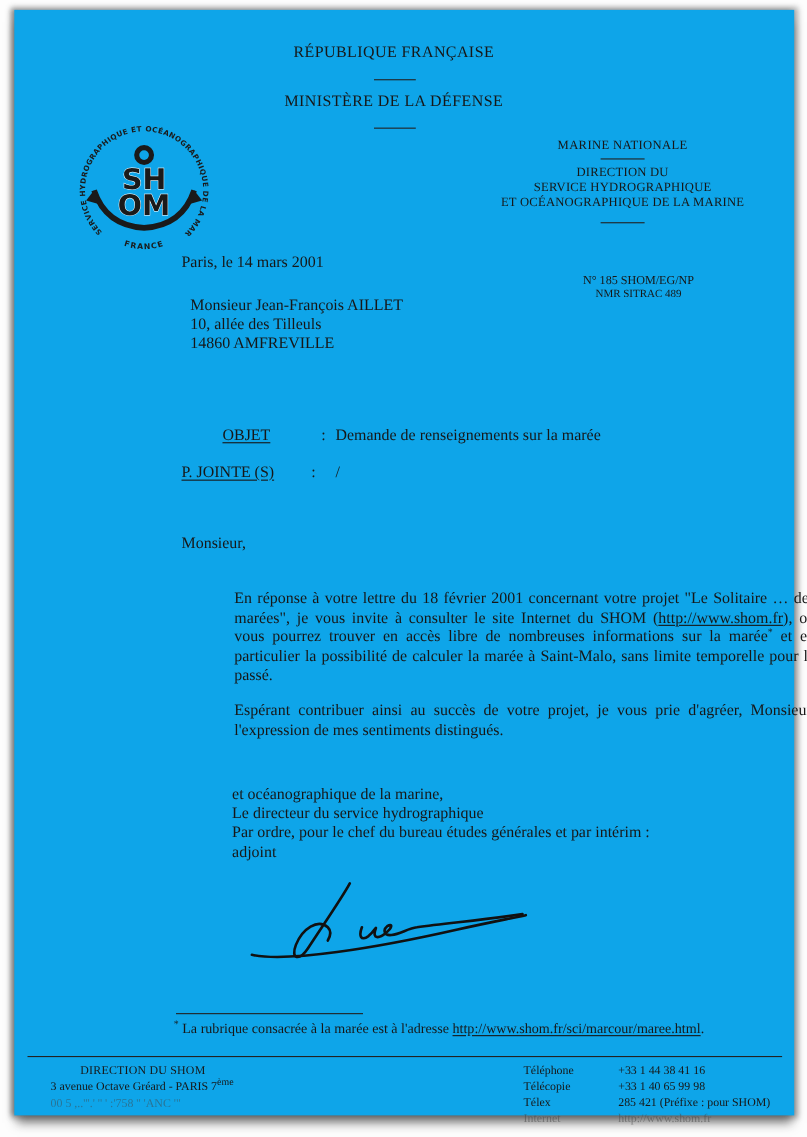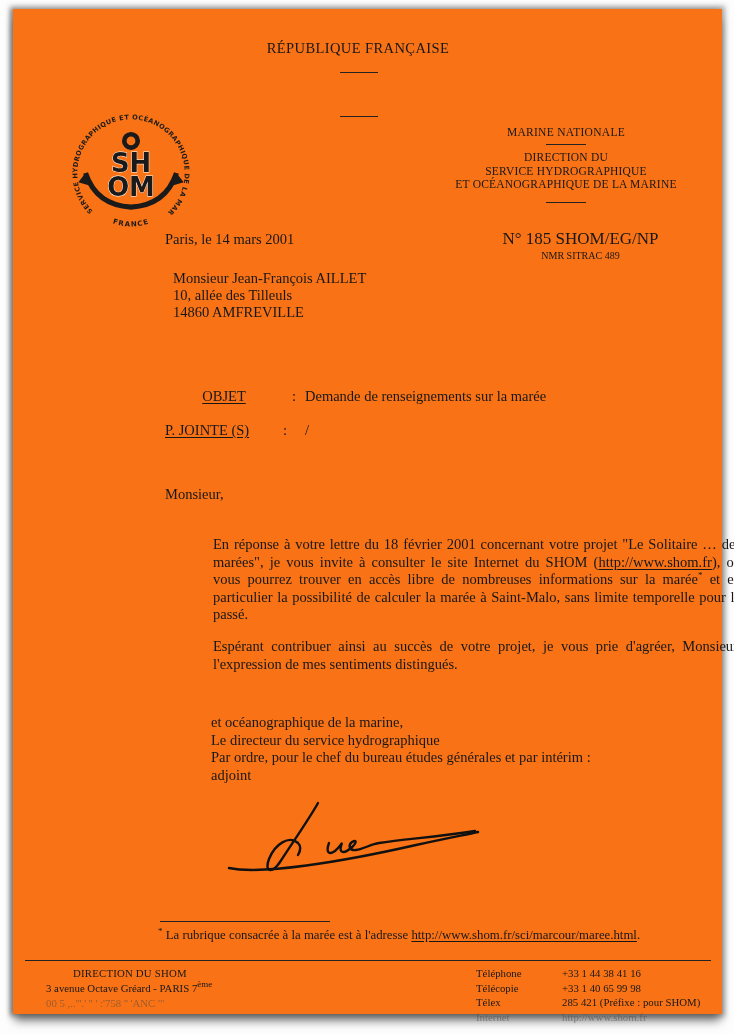--- a/index.html
+++ b/index.html
@@ -4,33 +4,33 @@
 <style>
   html,body{margin:0;padding:0;background:#fdfdfd;}
   .canvas{
     position:relative;width:734px;height:1034px;overflow:hidden;
     background:#fdfdfd;
     font-family:"Liberation Serif","DejaVu Serif",serif;
     color:#171717;
   }
   .page{
     position:absolute;left:13px;top:9px;width:709px;height:1005px;
-    background:#f97316;
+    background:#0ea5e9;
     box-shadow:0 0 5px 3px rgba(70,70,70,.45), 0 9px 9px -2px rgba(30,30,30,.55), -3px 0 4px rgba(90,90,90,.35);
   }
   
   .abs{position:absolute;}
   .center-head{left:0;width:690px;text-align:center;font-size:14.5px;letter-spacing:.4px;}
   .mini-rule{left:327px;width:38px;border-top:1.3px solid #222;height:0;}
   .rh{left:428px;width:250px;text-align:center;}
   .rh-title{font-size:11.5px;letter-spacing:.3px;}
   .rh-rule{display:block;width:40px;border-top:1.2px solid #222;margin:6px auto 6px auto;height:0;}
   .rh-lines{font-size:11.5px;line-height:13.5px;letter-spacing:.2px;}
   .refblock{left:455px;width:225px;text-align:center;}
-  .ref-no{font-size:17px;}
+  .ref-no{font-size:11px;margin-top:20px;}
   .ref-nmr{font-size:10px;margin-top:1px;}
   .dateline{left:152px;top:222px;font-size:14.5px;}
   .recipient{left:160px;top:261px;font-size:14.5px;line-height:17px;}
   .kvrow{left:152px;display:grid;grid-template-columns:118px 22px auto;font-size:14.5px;}
   .kvrow .lbl{text-decoration:underline;text-underline-offset:2px;}
   .salutation{left:152px;top:477px;font-size:14.5px;}
   .para{left:152px;width:528px;font-size:14.5px;line-height:17.5px;text-align:justify;margin-left:48px;}
   .link{text-decoration:underline;text-underline-offset:2px;color:#171717;cursor:pointer;}
   sup{font-size:9px;line-height:0;}
   .sigblock{left:198px;top:705px;font-size:14.5px;line-height:17.6px;}
@@ -46,20 +46,21 @@
   svg text{font-family:"DejaVu Sans","Liberation Sans",sans-serif;}
 </style>
 </head>
 <body>
 
 <div class="canvas">
   <div class="page">
 
     <div class="abs center-head" style="top:31px;">RÉPUBLIQUE FRANÇAISE</div>
     <div class="abs mini-rule" style="top:63px;"></div>
+    <div class="abs center-head" style="top:75px;">MINISTÈRE DE LA DÉFENSE</div>
     <div class="abs mini-rule" style="top:107px;"></div>
 
     <div class="abs logo">
       <svg width="124" height="124" viewBox="0 0 120 120">
         <defs>
           <path id="ringTop" d="M 23.2,96.8 A 52,52 0 1 1 96.8,96.8" fill="none"></path>
           <path id="ringBottom" d="M 13,82 A 52,52 0 0 0 107,82" fill="none"></path>
         </defs>
         <text font-size="6.4" letter-spacing="0.35" fill="#1a1a1a" font-weight="bold">
           <textPath href="#ringTop">SERVICE HYDROGRAPHIQUE ET OCÉANOGRAPHIQUE DE LA MARINE</textPath>

